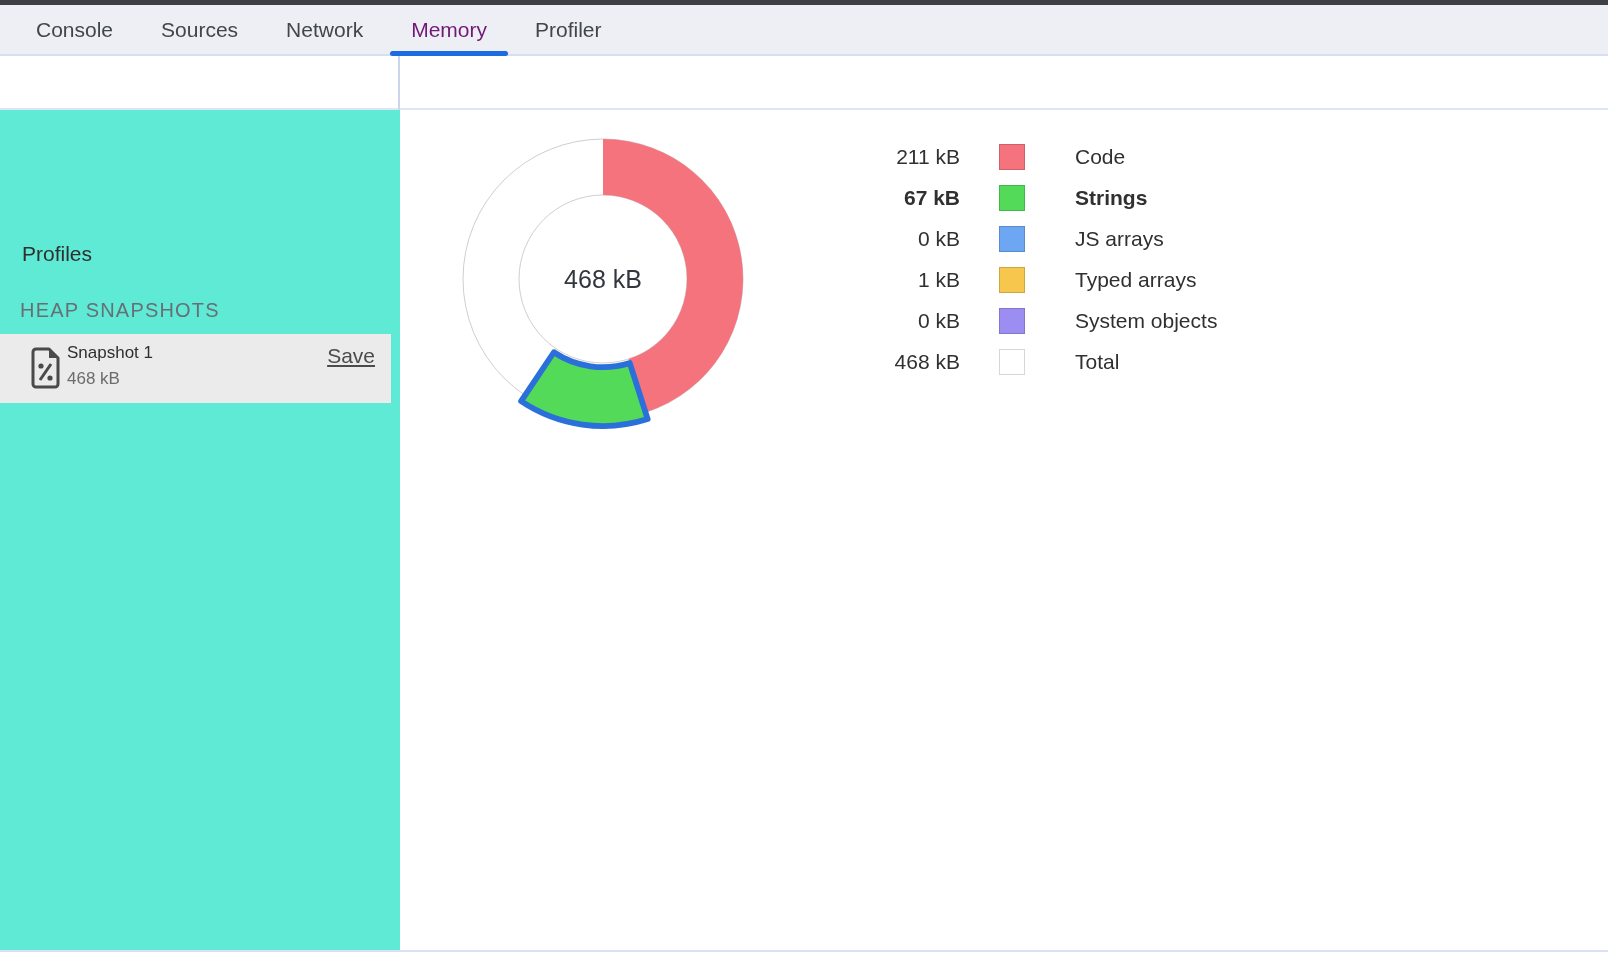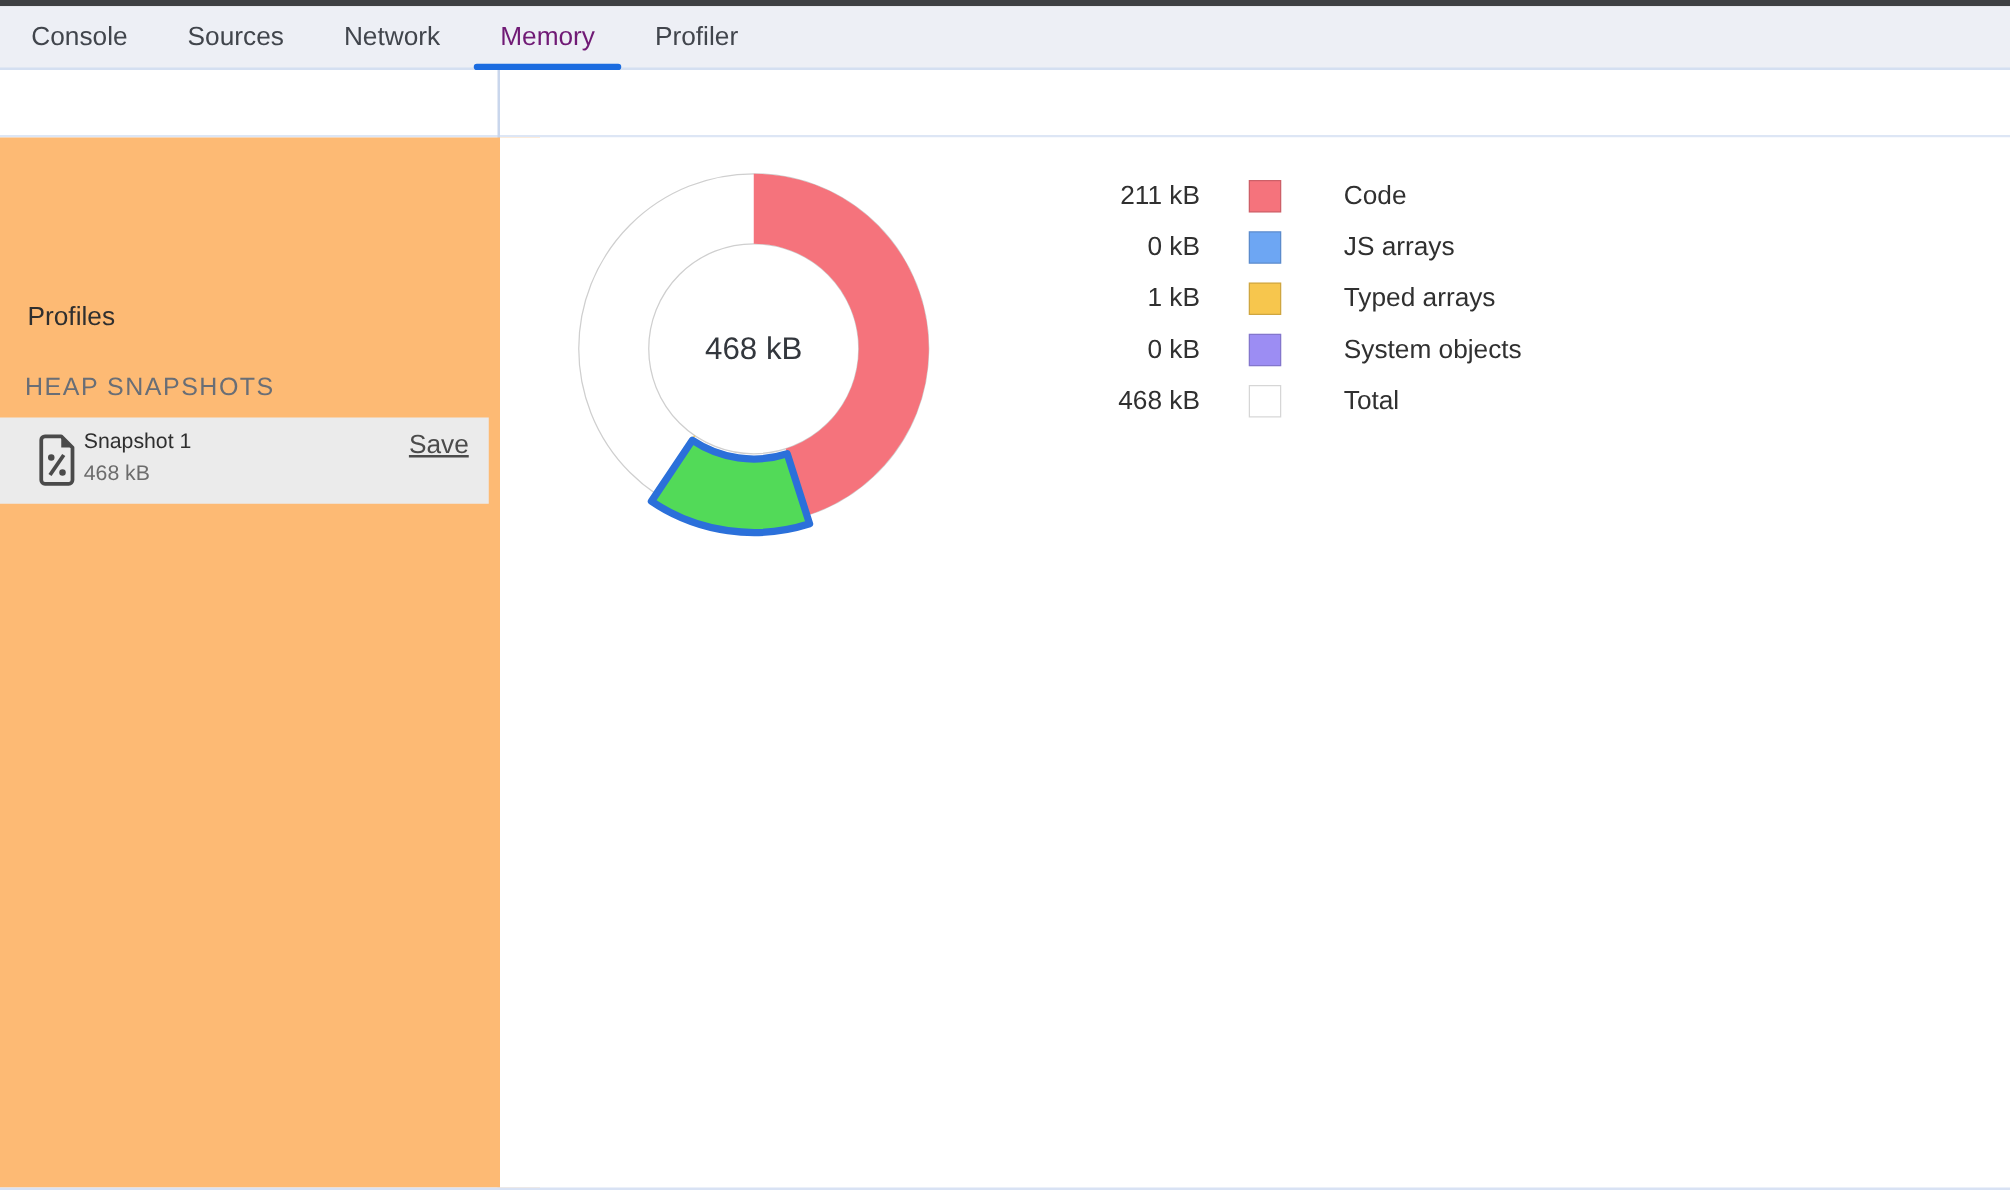--- a/index.html
+++ b/index.html
@@ -4,21 +4,21 @@
 <style>
   * { margin:0; padding:0; box-sizing:border-box; }
   html,body { width:1608px; height:954px; background:#fff;
               font-family:"Liberation Sans", sans-serif; overflow:hidden; }
   #app { position:relative; width:1608px; height:954px; background:#fff; }
 
   
   .top-strip { position:absolute; left:0; top:0; width:1608px; height:5px; background:#3e4043; }
   .tab-bar { position:absolute; left:0; top:5px; width:1608px; height:51px;
              background:#edeff5; border-bottom:2px solid #d4dff1;
-             display:flex; align-items:flex-end; padding-left:4px; }
+             display:flex; align-items:flex-end; padding-left:15px; }
   .tab { position:relative; padding:0 21px; margin-right:6px; line-height:49px;
          font-size:21px; color:#41454c; cursor:default; white-space:nowrap; }
   .tab.active { color:#701a75; }
   .tab.active .tab-underline { position:absolute; left:0; right:0; bottom:-2px;
          height:5px; background:#1b6ce0; border-radius:3px; }
 
   .toolbar { position:absolute; left:0; top:56px; width:1608px; height:54px;
              background:#fff; border-bottom:2px solid #dde6f5; }
   .icon-record { position:absolute; left:18px; top:69px; width:27px; height:27px;
                  border:3px solid #3d3d3d; border-radius:50%; }
@@ -35,21 +35,21 @@
                  border-left:10px solid transparent; border-right:10px solid transparent;
                  border-top:13px solid #4a4a4a; }
 
   
   .pane-divider { position:absolute; left:398px; top:56px; width:2px; height:894px;
                   background:#c9d6ec; }
   .bottom-line { position:absolute; left:0; top:950px; width:1608px; height:2px;
                  background:#d8e2f4; }
 
   
-  .sidebar { position:absolute; left:0; top:110px; width:432px; height:840px; background:#fdba74; }
+  .sidebar { position:absolute; left:0; top:110px; width:432px; height:840px; background:#5eead4; }
   .profiles-title { position:absolute; left:22px; top:132px; font-size:21px; color:#2f2f2f; }
   .section-title { position:absolute; left:20px; top:189px; font-size:20px;
                    color:#696e76; letter-spacing:1.2px; }
   .snapshot-row { position:absolute; left:0; top:224px; width:391px; height:69px;
                   background:#ebebeb; cursor:default; }
   .snapshot-icon { position:absolute; left:31px; top:13px; }
   .snapshot-title { position:absolute; left:67px; top:9px; font-size:17px; color:#2f2f2f; }
   .snapshot-size { position:absolute; left:67px; top:35px; font-size:17px; color:#6c6c6c; }
   .save-link { position:absolute; right:16px; top:10px; font-size:21px; color:#4b4b4b;
                text-decoration:underline; cursor:pointer; }
@@ -128,20 +128,25 @@
     </svg>
   <div class="donut-center-label">468 kB</div>
 
   <div class="legend" id="legend">
     <div class="legend-row">
       <div class="legend-value">211 kB</div>
       <div class="legend-swatch" style="background: rgb(245, 115, 124);"></div>
       <div class="legend-label">Code</div>
     </div>
 
+    <div class="legend-row selected">
+      <div class="legend-value">67 kB</div>
+      <div class="legend-swatch" style="background: rgb(82, 218, 88);"></div>
+      <div class="legend-label">Strings</div>
+    </div>
 
     <div class="legend-row">
       <div class="legend-value">0 kB</div>
       <div class="legend-swatch" style="background: rgb(109, 166, 243);"></div>
       <div class="legend-label">JS arrays</div>
     </div>
 
     <div class="legend-row">
       <div class="legend-value">1 kB</div>
       <div class="legend-swatch" style="background: rgb(247, 198, 77);"></div>

